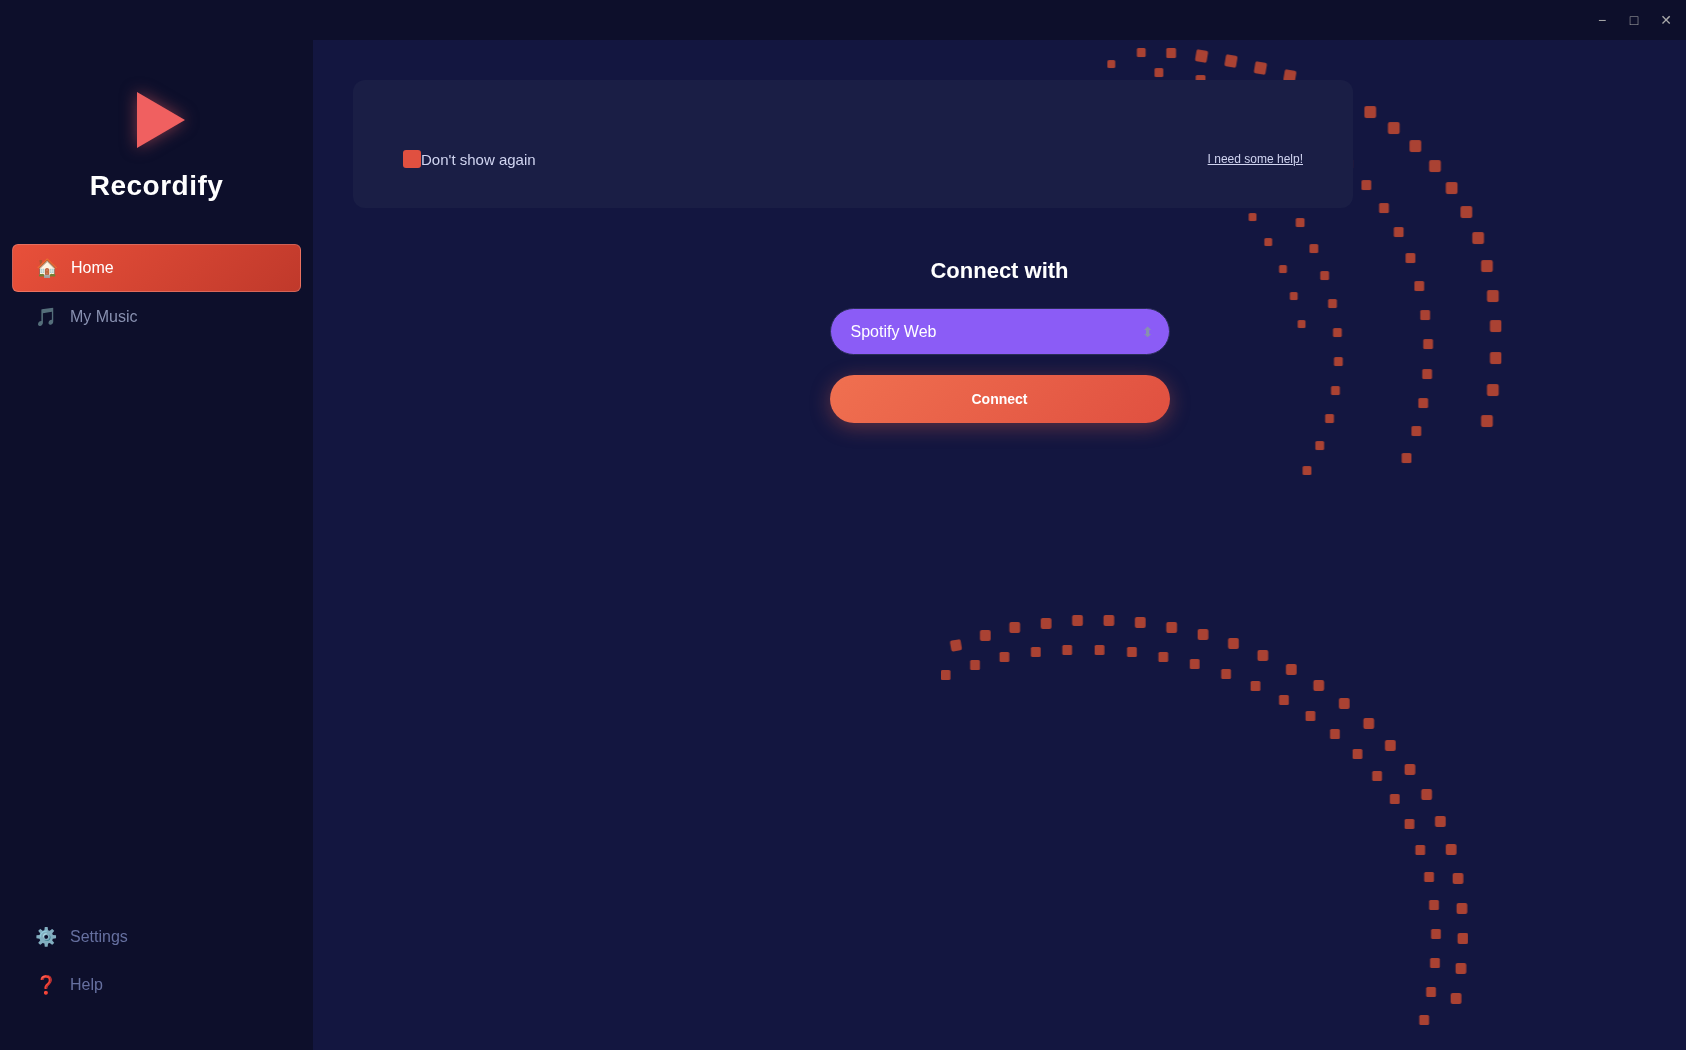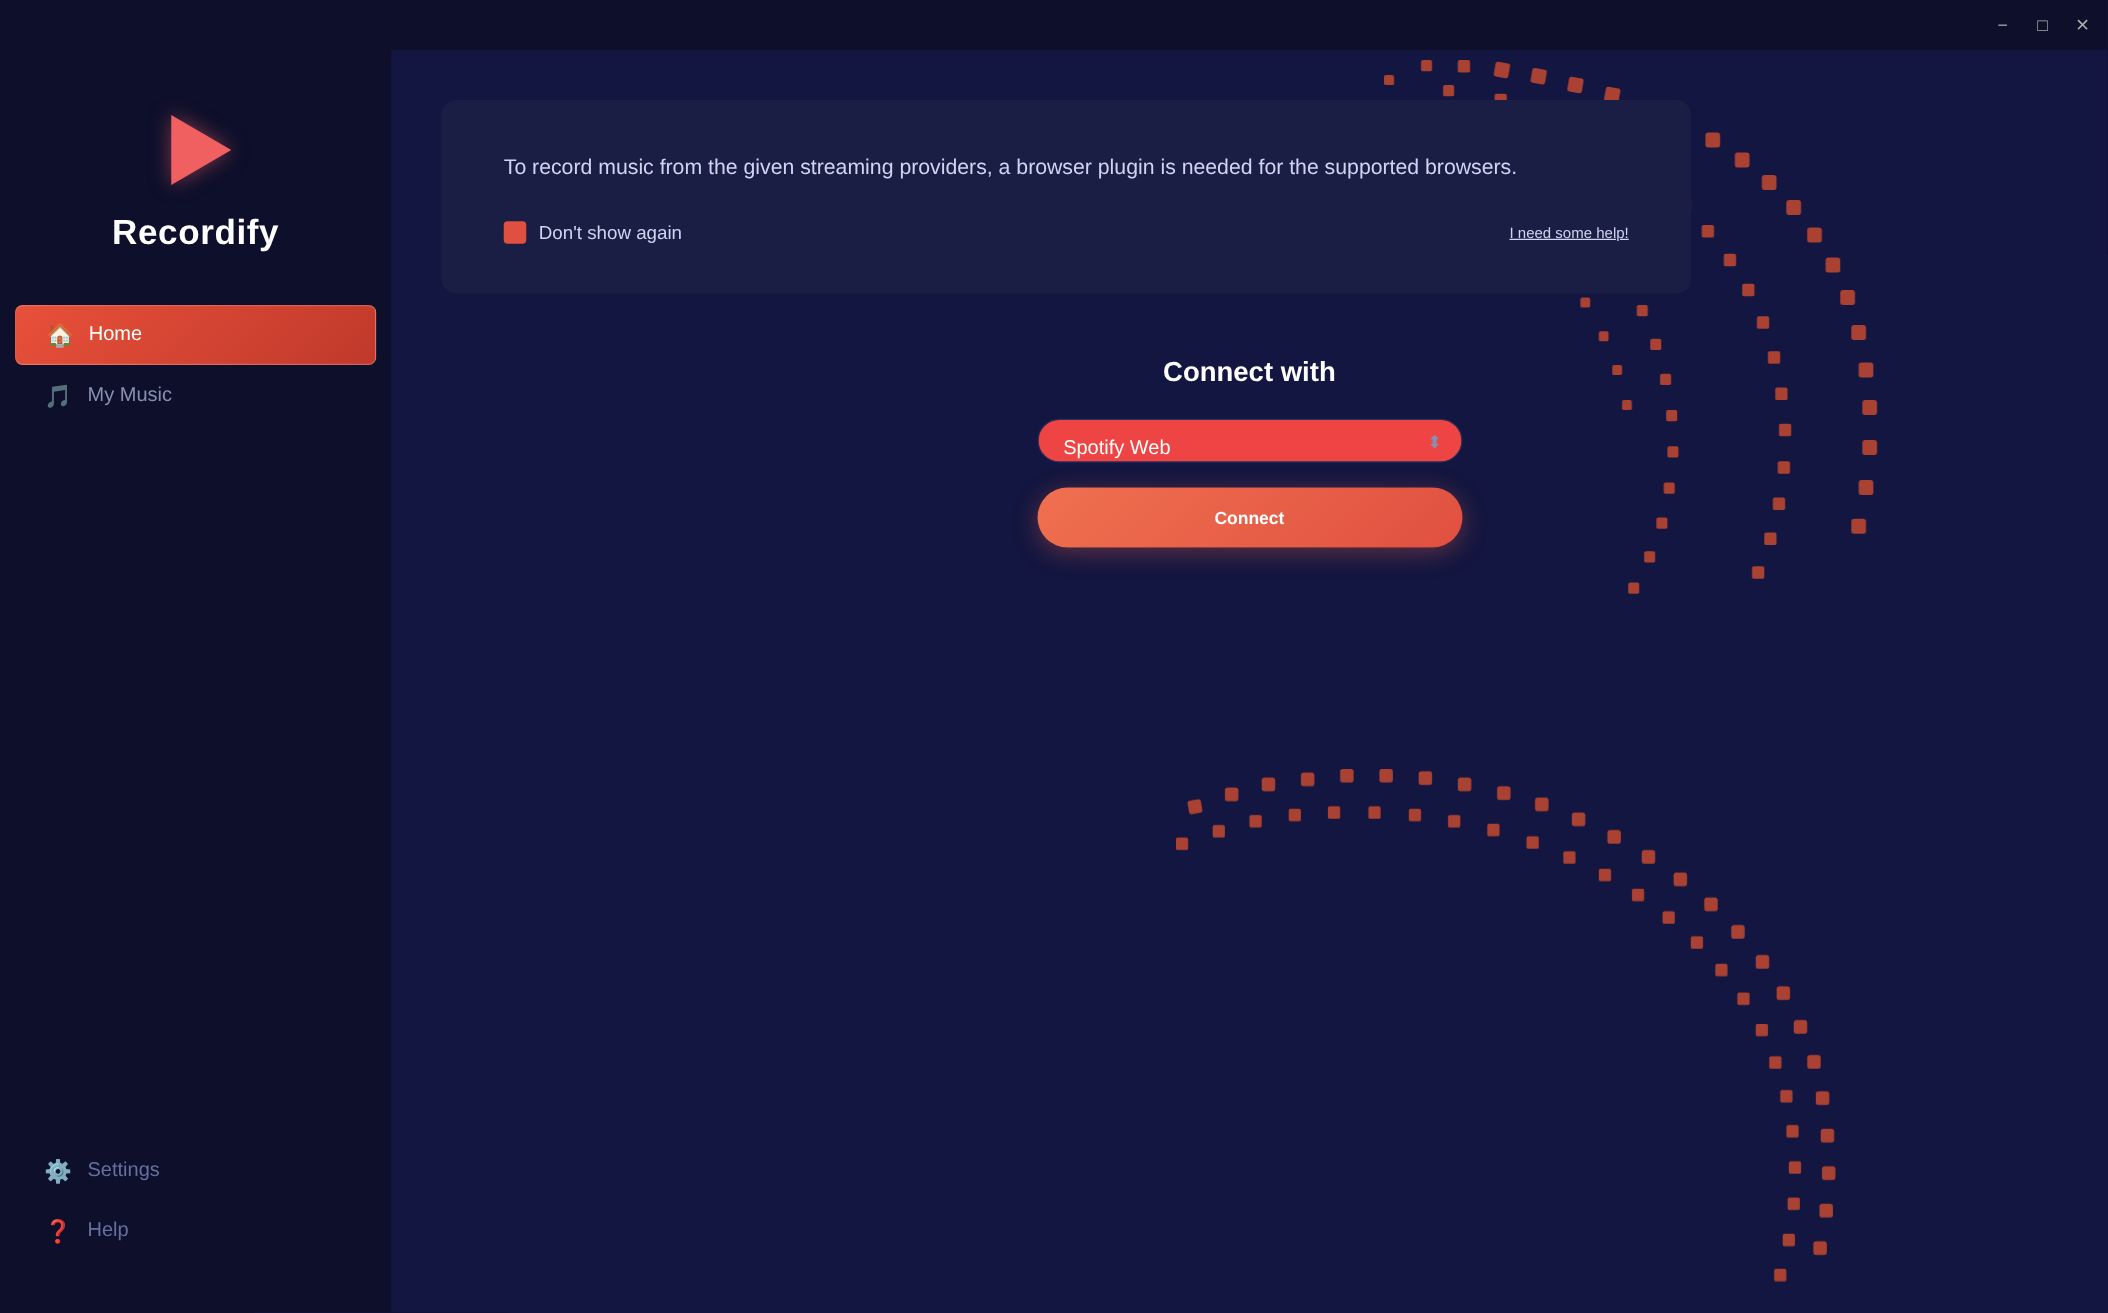--- a/index.html
+++ b/index.html
@@ -204,21 +204,20 @@
     .card-footer {
       display: flex;
       align-items: center;
       justify-content: space-between;
       margin-top: 30px;
     }
 
     .checkbox-row {
       display: flex;
       align-items: center;
-      gap: 10px;
       color: #d0d4f0;
       font-size: 15px;
     }
 
     .checkbox-box {
       width: 18px;
       height: 18px;
       background: #e05040;
       border-radius: 3px;
       cursor: pointer;
@@ -251,22 +250,22 @@
     }
 
     .service-select-wrapper {
       position: relative;
       width: 340px;
       margin-bottom: 20px;
     }
 
     .service-select {
       width: 100%;
-      padding: 14px 50px 2px 20px;
-      background: #ef4444;
+      padding: 14px 50px 14px 20px;
+      background: #8b5cf6;
       border: 1px solid #2a2e58;
       border-radius: 50px;
       color: white;
       font-size: 16px;
       appearance: none;
       cursor: pointer;
       outline: none;
     }
 
     .select-arrow {
@@ -481,21 +480,20 @@
             <rect x="1140" y="889" width="10" height="10" rx="1.5"></rect>
             <rect x="1139" y="918" width="10" height="10" rx="1.5"></rect>
             <rect x="1135" y="947" width="10" height="10" rx="1.5"></rect>
             <rect x="1128" y="975" width="10" height="10" rx="1.5"></rect>
           </g>
         </g>
       </g>
     </svg>
 
     <div class="info-card">
-      <p class="info-text">To record music from the given streaming providers, a browser plugin is needed for the supported browsers.</p>
 
 
       <div class="card-footer">
         <div class="checkbox-row">
           <div class="checkbox-box"></div>
           <span>Don't show again</span>
         </div>
         <span class="help-link">I need some help!</span>
       </div>
     </div>

